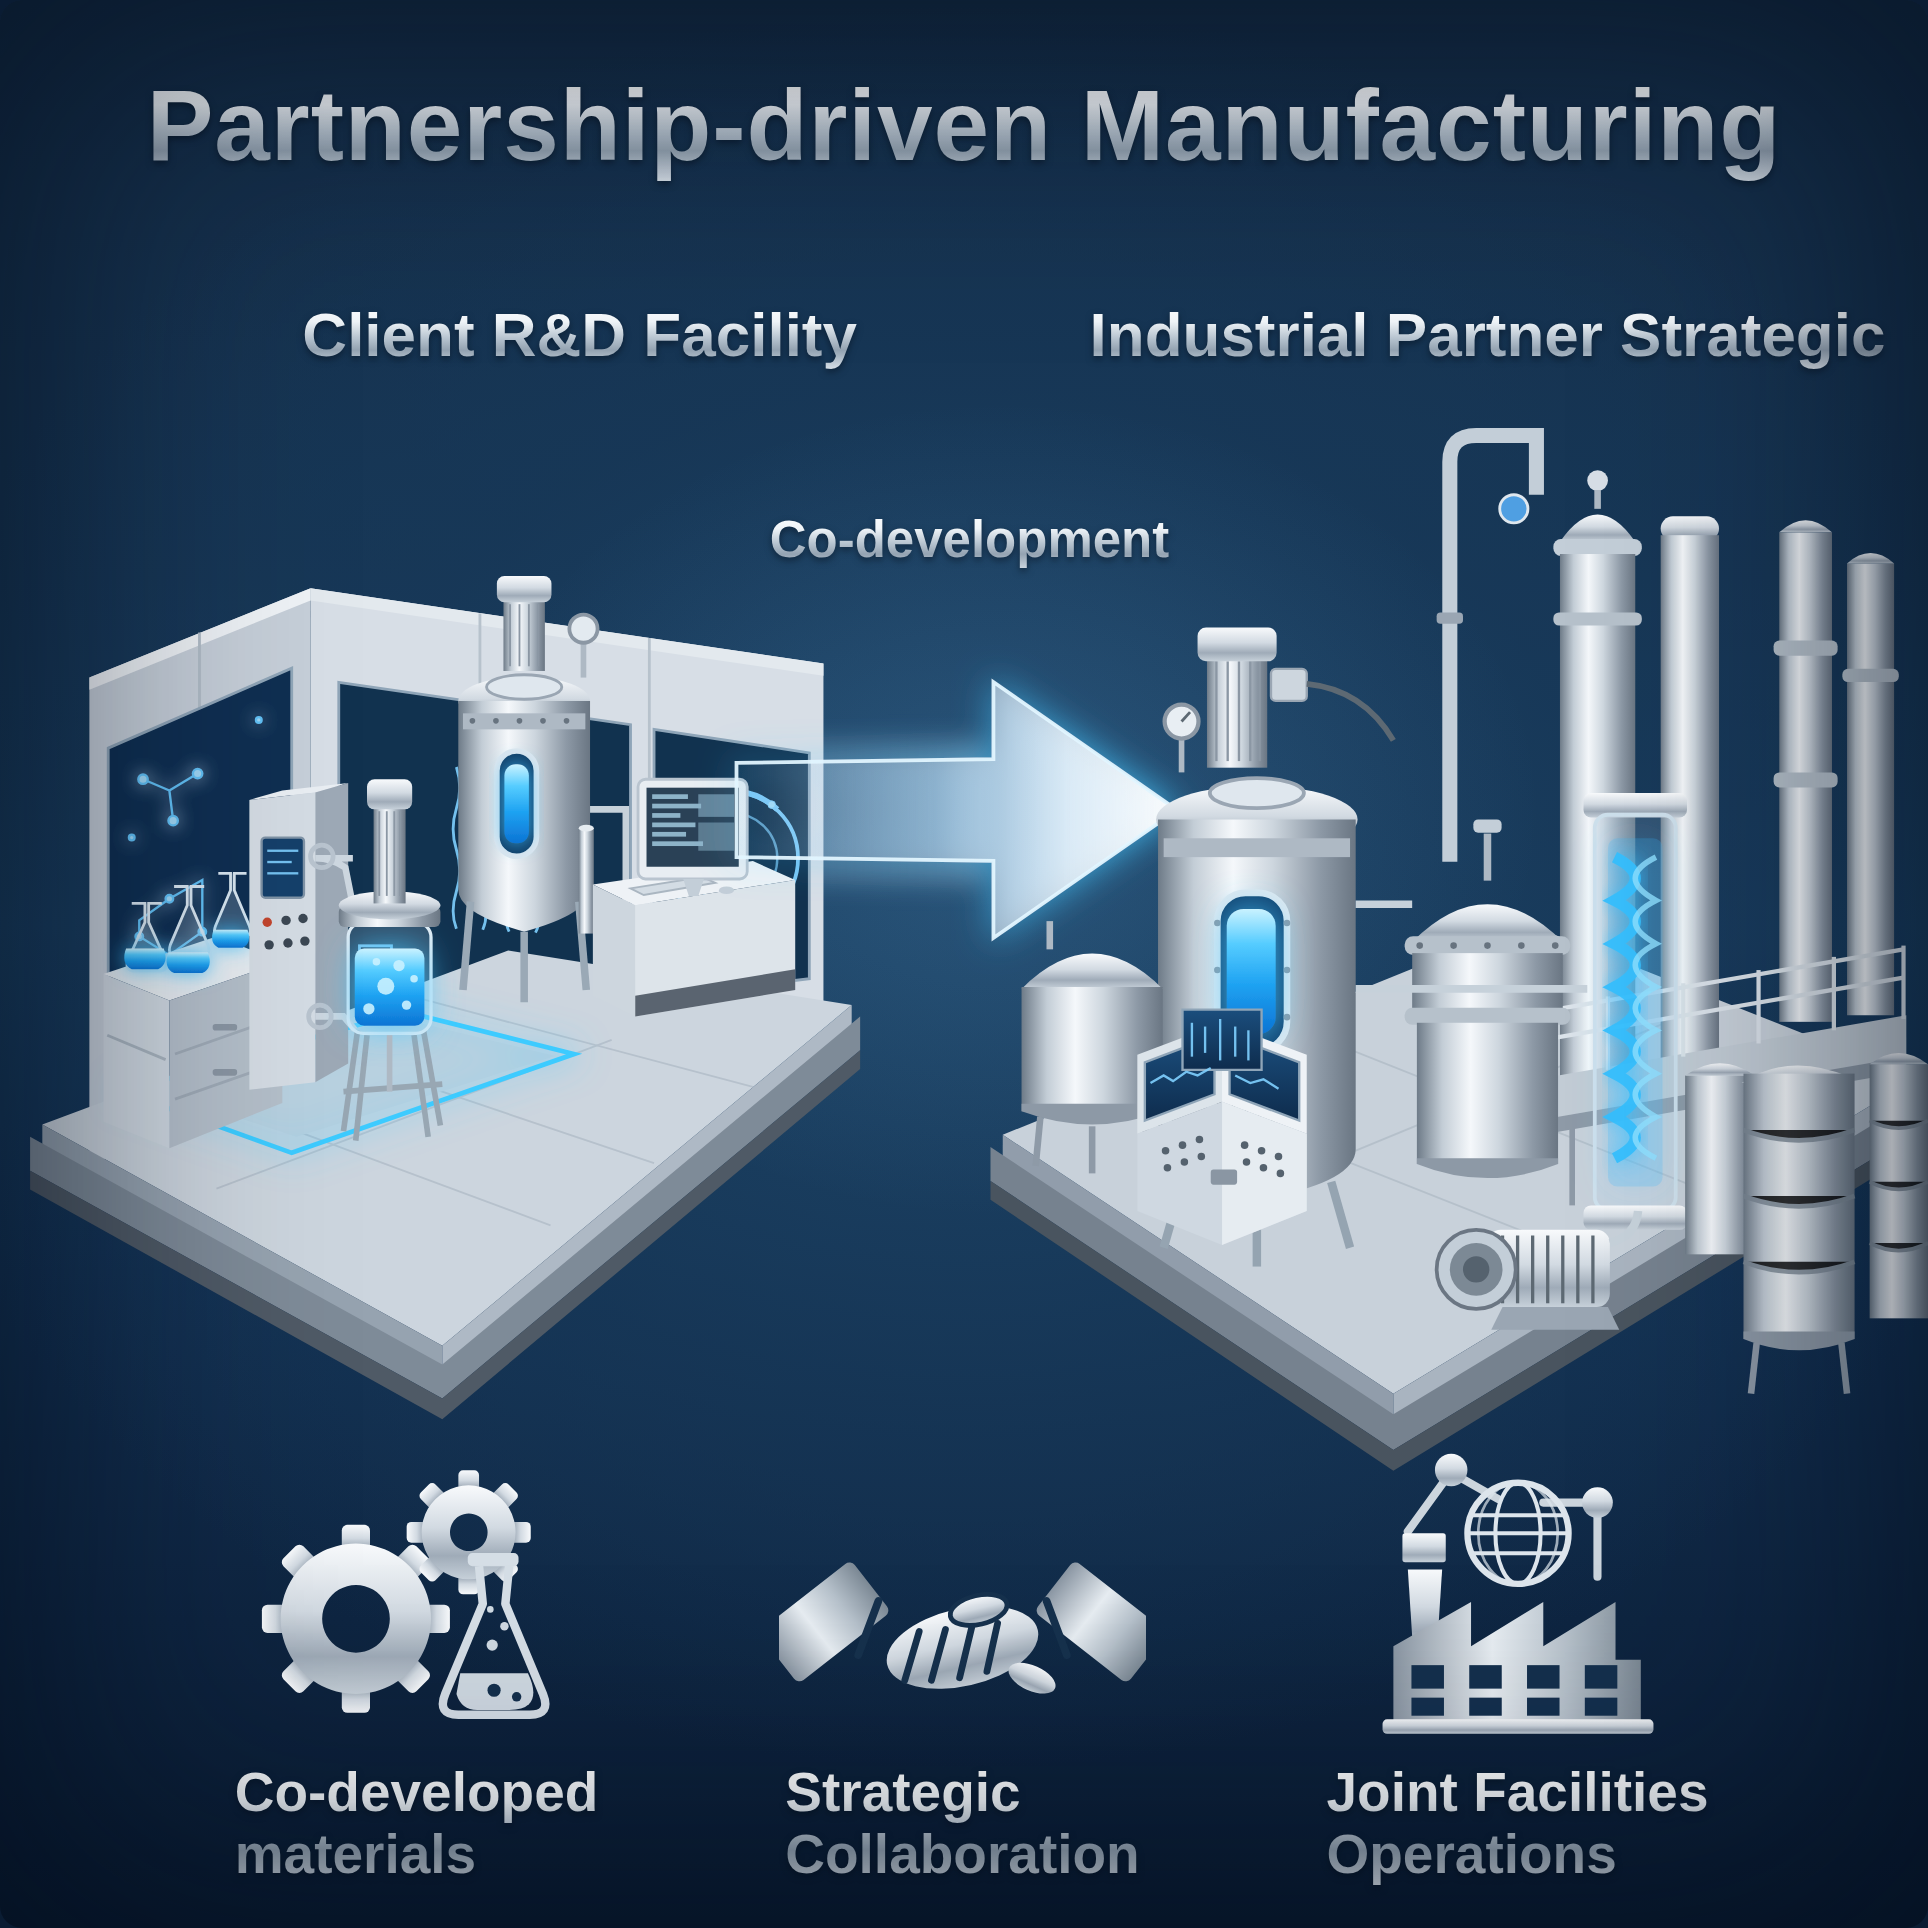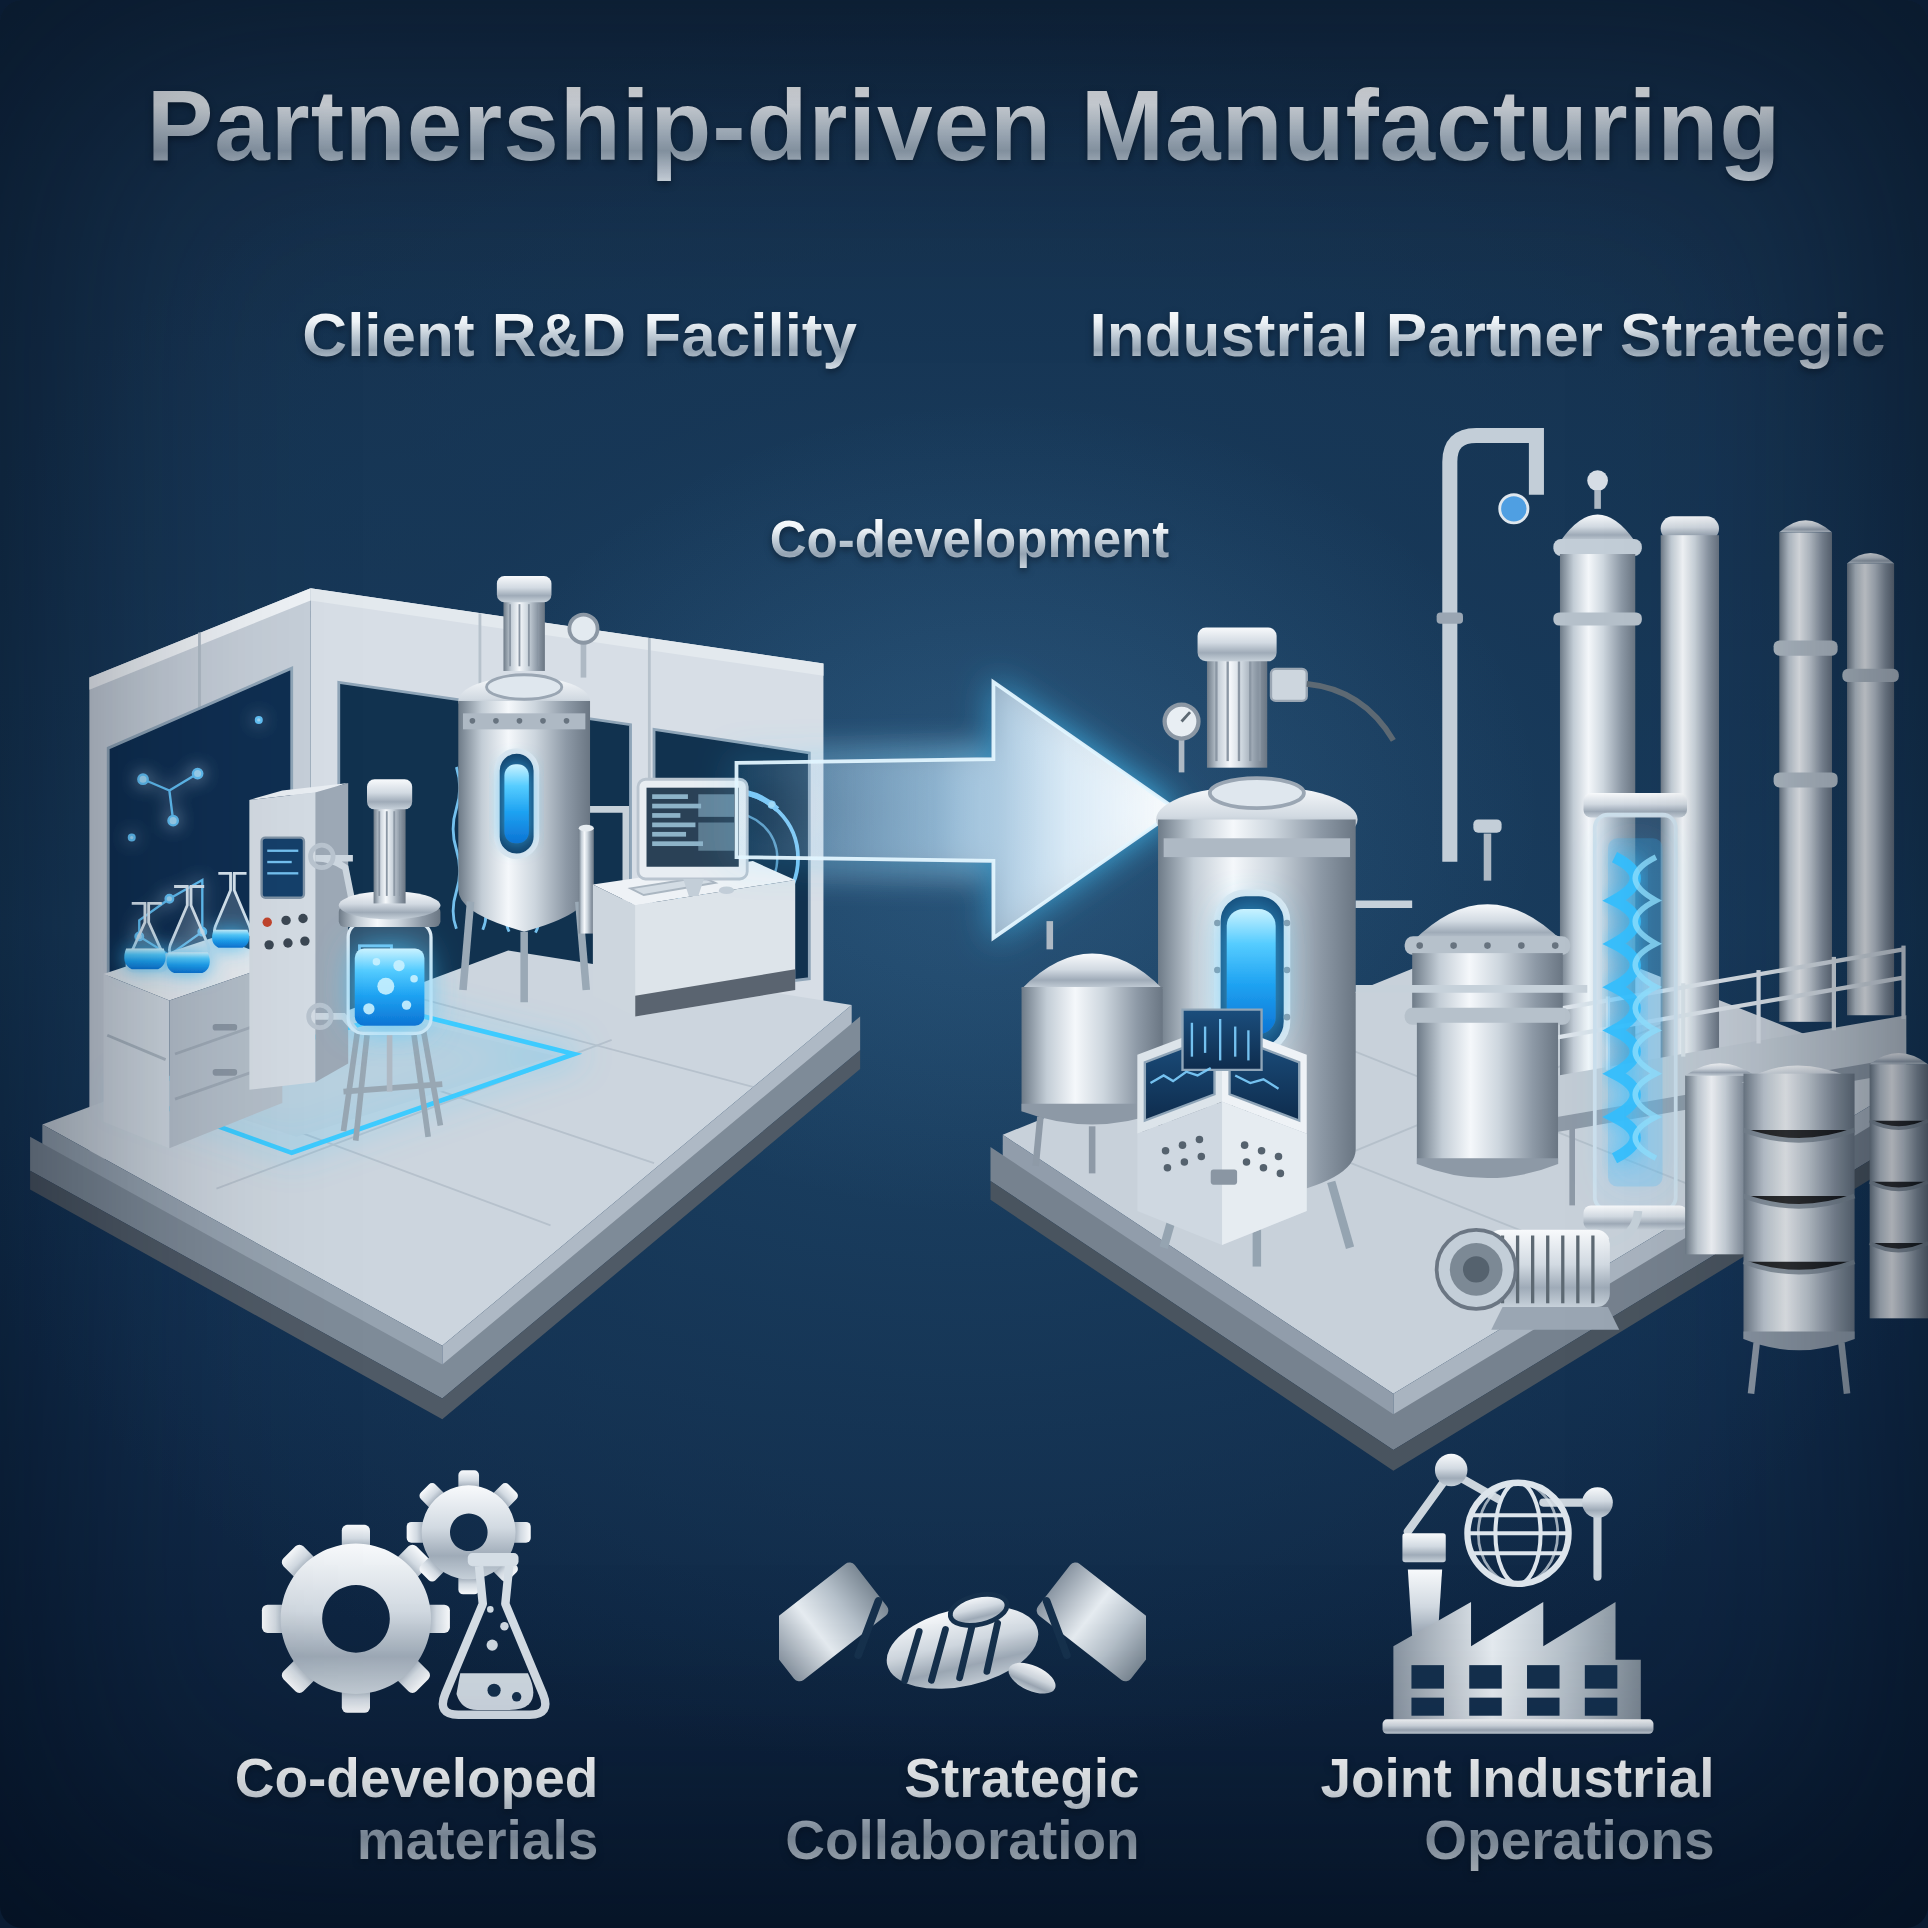--- a/index.html
+++ b/index.html
@@ -27,21 +27,21 @@
   .mid-label{position:absolute;top:508px;left:687px;width:565px;text-align:center;
     font-size:51px;font-weight:700;line-height:1.26;}
   .mid-label span{display:block;}
   .beam{position:absolute;left:273px;top:742px;width:716px;height:141px;pointer-events:none;
     background:linear-gradient(90deg,transparent 0%,rgba(185,222,248,0.10) 45%,rgba(215,238,255,0.28) 100%);
     filter:blur(13px);}
   .scene{position:absolute;}
   .scene svg{display:block;overflow:visible;}
   .feature{position:absolute;top:1443px;width:565px;display:flex;flex-direction:column;align-items:center;}
   .feature .icon-box{height:298px;display:flex;align-items:flex-end;justify-content:center;}
-  .feature .flabel{margin-top:7px;text-align:right;font-size:55px;font-weight:700;line-height:1.12;}
+  .feature .flabel{margin-top:21px;text-align:left;font-size:55px;font-weight:700;line-height:1.12;}
   .feature .flabel span{display:block;}
   .f1{left:134px;} .f2{left:680px;} .f3{left:1235px;}
 </style>
 </head>
 <body>
 
 <div class="canvas">
 
   <svg width="0" height="0" style="position:absolute" aria-hidden="true">
     <defs>
@@ -668,19 +668,19 @@
             <rect x="62" y="282" width="36" height="20"></rect>
               <rect x="126" y="282" width="36" height="20"></rect>
             <rect x="190" y="282" width="36" height="20"></rect>
               <rect x="254" y="282" width="36" height="20"></rect>
           </g>
           <rect x="30" y="306" width="300" height="16" rx="5" fill="url(#steelV)"></rect>
         </g>
       </svg>
     </div>
     <div class="flabel metal">
-      <span>Joint Industrial</span>
+      <span>Joint Facilities</span>
       <span>Operations</span>
     </div>
   </div>
 
 </div>
 
 
 </body></html>

